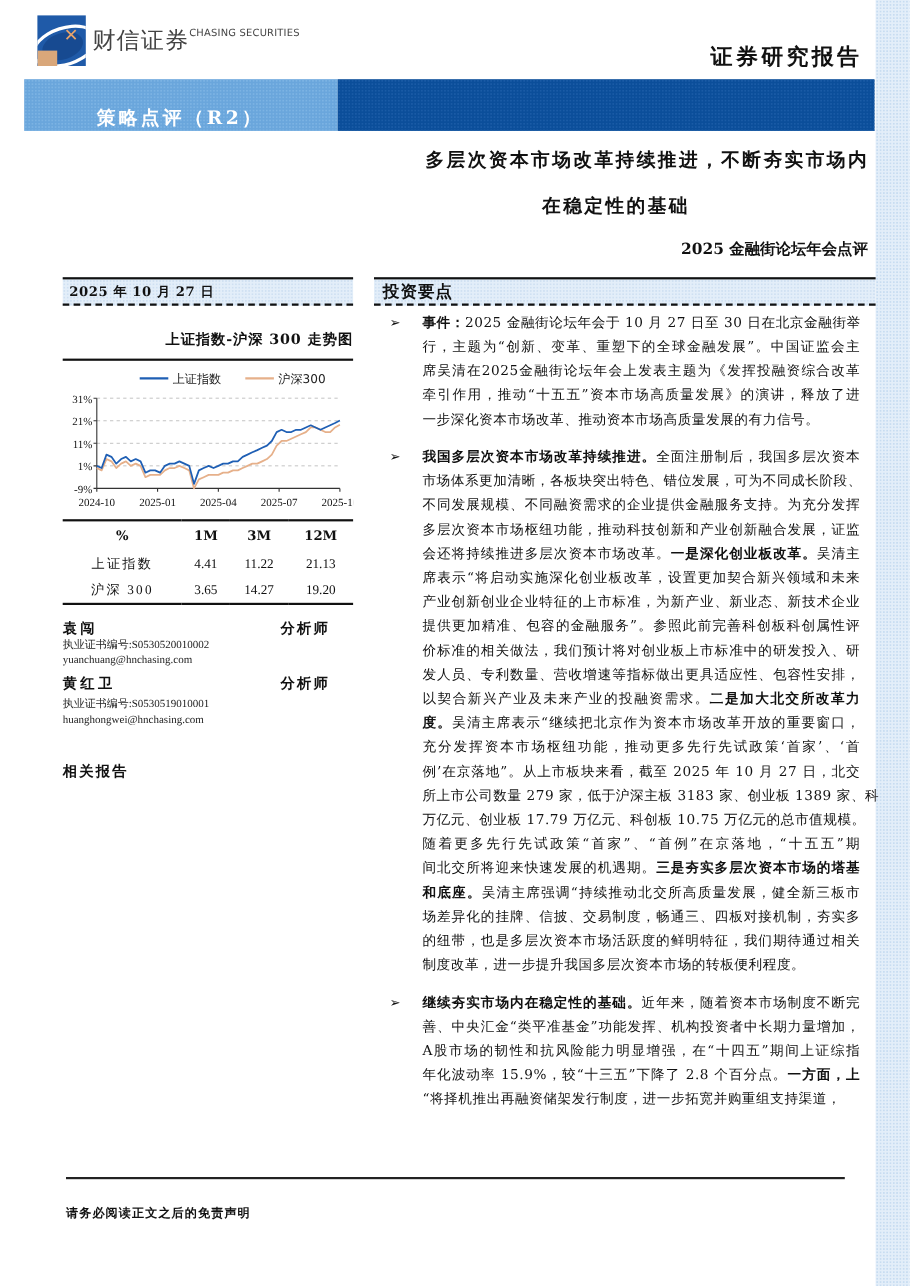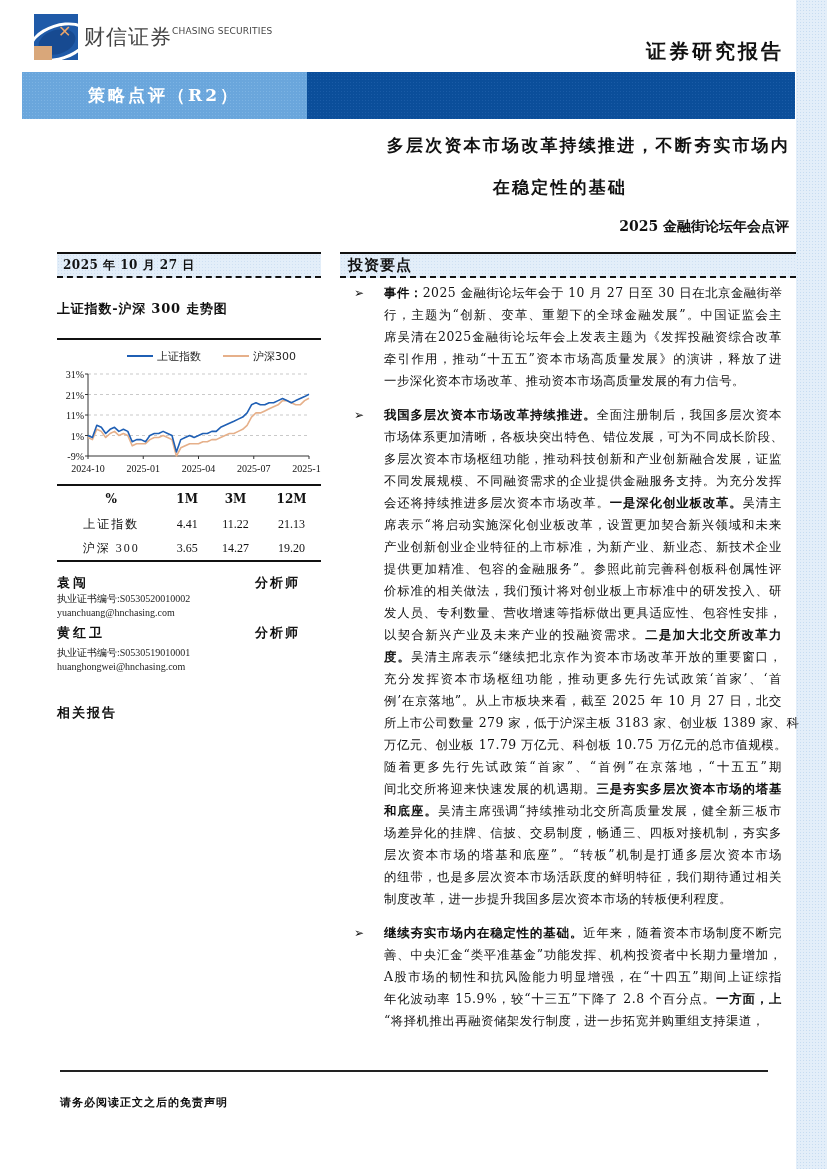--- a/index.html
+++ b/index.html
@@ -18,35 +18,35 @@
   .logo-mark .corner { position:absolute; left:0; bottom:0; width:18px; height:14px; background:#d9a77a; }
   .logo-mark .star { position:absolute; left:24px; top:10px; color:#e9a46a; font-size:16px; font-family:"DejaVu Sans",sans-serif; font-weight:bold; line-height:1; }
   .logo-text { margin-left:6px; display:flex; flex-direction:row; }
   .logo-cn { font-family:"DejaVu Sans",sans-serif; font-size:21px; color:#444; letter-spacing:1px; line-height:24px; }
   .logo-en { font-family:"DejaVu Sans",sans-serif; font-size:9px; color:#444; letter-spacing:0.2px; line-height:12px; }
   .report-type { position:absolute; right:43px; top:38px; font-size:20px; font-weight:bold; letter-spacing:3px; }
   
   .banner { position:absolute; left:22px; top:72px; width:773px; height:47px; display:flex; }
   .banner-left { width:285px; height:100%; background:#6aa6dc;
          background-image:radial-gradient(#7cb3e3 0.7px, transparent 0.8px); background-size:3px 3px;
-         display:flex; align-items:center; }
+         display:flex; align-items:flex-end; }
   .banner-right { flex:1; height:100%; background:#0b4e9a;
          background-image:radial-gradient(#1a5ba6 0.7px, transparent 0.8px); background-size:3px 3px; }
   .banner-title { margin-left:66px; color:#ffffff; font-size:17px; font-weight:bold; letter-spacing:3px; }
   
   .title { position:absolute; left:330px; width:460px; text-align:center; font-size:17px; font-weight:bold; letter-spacing:2.2px; }
   .title.l1 { top:134px; left:330px; text-align:right; width:460px; }
   .title.l2 { top:176px; }
   .subtitle { position:absolute; right:38px; top:218px; font-size:14px; font-weight:bold; }
   
   .left-col { position:absolute; left:39px; top:252px; width:264px;margin-left:18px; }
   .date-bar { border-top:2px solid #111; border-bottom:2px dashed #111; height:22px;
          background:#e3eef9; background-image:radial-gradient(#cfe0f2 0.7px, transparent 0.8px); background-size:3px 3px;
          font-size:12px; font-weight:bold; line-height:22px; padding-left:6px; letter-spacing:0.5px; }
-  .chart-title { margin-top:22px; font-size:13px; font-weight:bold; padding-bottom:20px; border-bottom:2px solid #111; letter-spacing:0.8px; }
+  .chart-title { margin-top:22px; font-size:13px; font-weight:bold; padding-bottom:8px; border-bottom:2px solid #111; letter-spacing:0.8px;text-align:right; }
   .chart-svg { display:block; margin-top:4px; }
   .perf-table { width:264px; margin-top:2px; border-collapse:collapse; border-top:2px solid #111; border-bottom:2px solid #111; font-size:12px; }
   .perf-table th { font-weight:bold; height:24px; text-align:center; }
   .perf-table td { height:22px; text-align:center; font-family:"Liberation Serif",serif; }
   .perf-table td.name { letter-spacing:2px; }
   .analyst { margin-top:12px; position:relative; }
   .analyst .name { font-size:13px; font-weight:bold; letter-spacing:3px; }
   .analyst .role { position:absolute; left:198px; top:0; font-size:13px; font-weight:bold; letter-spacing:2px;text-align:right; }
   .analyst .meta { font-size:10px; line-height:14px; color:#222; font-family:"Liberation Serif",serif; }
   .related { margin-top:30px; font-size:13px; font-weight:bold; letter-spacing:2px; }
@@ -182,39 +182,38 @@
         <span class="line"><b>事件：</b><span>2025 金融街论坛年会于 10 月 27 日至 30 日在北京金融街举</span></span>
         <span class="line"><span>行，主题为“创新、变革、重塑下的全球金融发展”。中国证监会主</span></span>
         <span class="line"><span>席吴清在2025金融街论坛年会上发表主题为《发挥投融资综合改革</span></span>
         <span class="line"><span>牵引作用，推动“十五五”资本市场高质量发展》的演讲，释放了进</span></span>
         <span class="line last"><span>一步深化资本市场改革、推动资本市场高质量发展的有力信号。</span></span>
       </div>
       <div class="bullet">
         <span class="marker">➢</span>
         <span class="line"><b>我国多层次资本市场改革持续推进。</b><span>全面注册制后，我国多层次资本</span></span>
         <span class="line"><span>市场体系更加清晰，各板块突出特色、错位发展，可为不同成长阶段、</span></span>
+        <span class="line"><span>不同发展规模、不同融资需求的企业提供金融服务支持。为充分发挥</span></span>
         <span class="line"><span>多层次资本市场枢纽功能，推动科技创新和产业创新融合发展，证监</span></span>
-        <span class="line"><span>不同发展规模、不同融资需求的企业提供金融服务支持。为充分发挥</span></span>
         <span class="line"><span>会还将持续推进多层次资本市场改革。</span><b>一是深化创业板改革。</b><span>吴清主</span></span>
         <span class="line"><span>席表示“将启动实施深化创业板改革，设置更加契合新兴领域和未来</span></span>
         <span class="line"><span>产业创新创业企业特征的上市标准，为新产业、新业态、新技术企业</span></span>
         <span class="line"><span>提供更加精准、包容的金融服务”。参照此前完善科创板科创属性评</span></span>
         <span class="line"><span>价标准的相关做法，我们预计将对创业板上市标准中的研发投入、研</span></span>
         <span class="line"><span>发人员、专利数量、营收增速等指标做出更具适应性、包容性安排，</span></span>
         <span class="line"><span>以契合新兴产业及未来产业的投融资需求。</span><b>二是加大北交所改革力</b></span>
         <span class="line"><b>度。</b><span>吴清主席表示“继续把北京作为资本市场改革开放的重要窗口，</span></span>
         <span class="line"><span>充分发挥资本市场枢纽功能，推动更多先行先试政策‘首家’、‘首</span></span>
         <span class="line"><span>例’在京落地”。从上市板块来看，截至 2025 年 10 月 27 日，北交</span></span>
         <span class="line"><span>所上市公司数量 279 家，低于沪深主板 3183 家、创业板 1389 家、科</span></span>
         <span class="line"><span>万亿元、创业板 17.79 万亿元、科创板 10.75 万亿元的总市值规模。</span></span>
         <span class="line"><span>随着更多先行先试政策“首家”、“首例”在京落地，“十五五”期</span></span>
         <span class="line"><span>间北交所将迎来快速发展的机遇期。</span><b>三是夯实多层次资本市场的塔基</b></span>
         <span class="line"><b>和底座。</b><span>吴清主席强调“持续推动北交所高质量发展，健全新三板市</span></span>
         <span class="line"><span>场差异化的挂牌、信披、交易制度，畅通三、四板对接机制，夯实多</span></span>
-        <span class="line"><span>层次资本市场的塔基和底座”。“转板”机制是打通多层次资本市场</span></span>
         <span class="line"><span>的纽带，也是多层次资本市场活跃度的鲜明特征，我们期待通过相关</span></span>
         <span class="line last"><span>制度改革，进一步提升我国多层次资本市场的转板便利程度。</span></span>
       </div>
       <div class="bullet">
         <span class="marker">➢</span>
         <span class="line"><b>继续夯实市场内在稳定性的基础。</b><span>近年来，随着资本市场制度不断完</span></span>
         <span class="line"><span>善、中央汇金“类平准基金”功能发挥、机构投资者中长期力量增加，</span></span>
         <span class="line"><span>A股市场的韧性和抗风险能力明显增强，在“十四五”期间上证综指</span></span>
         <span class="line"><span>年化波动率 15.9%，较“十三五”下降了 2.8 个百分点。</span><b>一方面，上</b></span>
         <span class="line last"><span>“将择机推出再融资储架发行制度，进一步拓宽并购重组支持渠道，</span></span>

